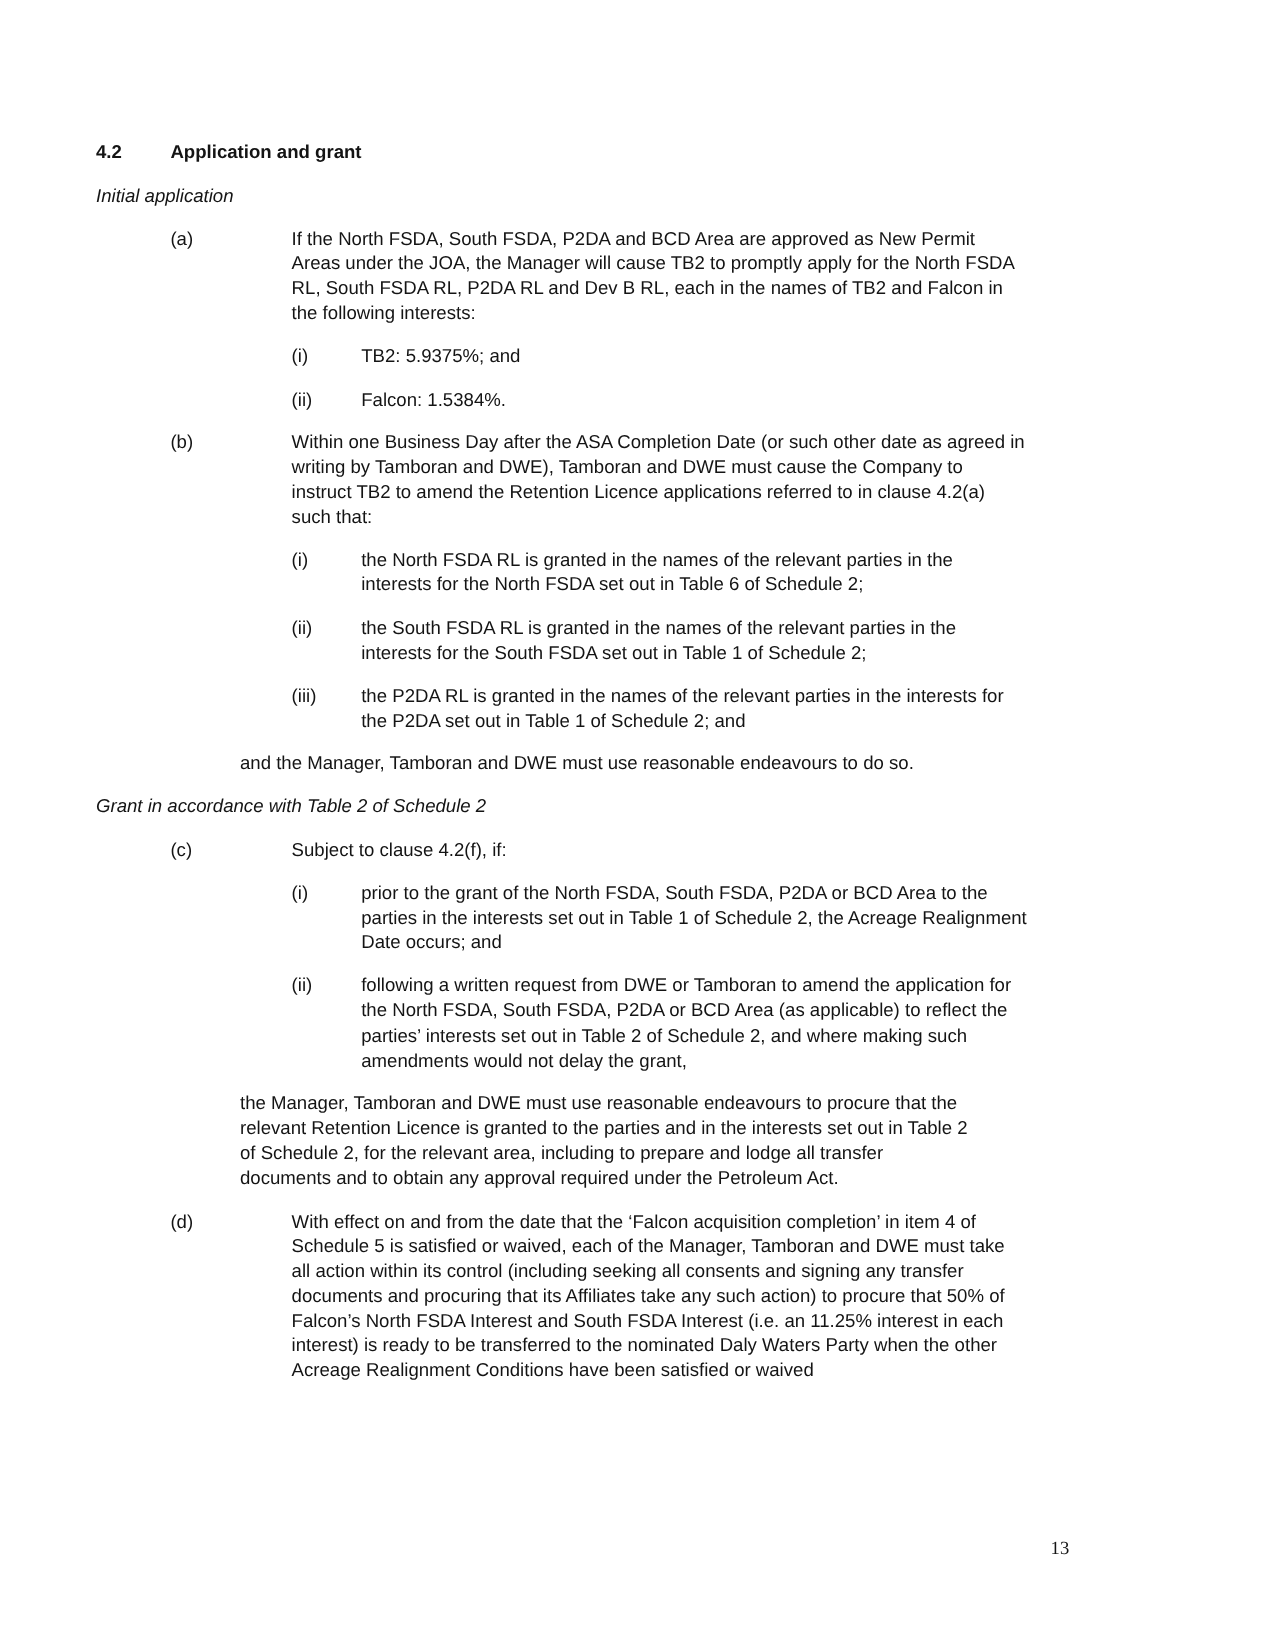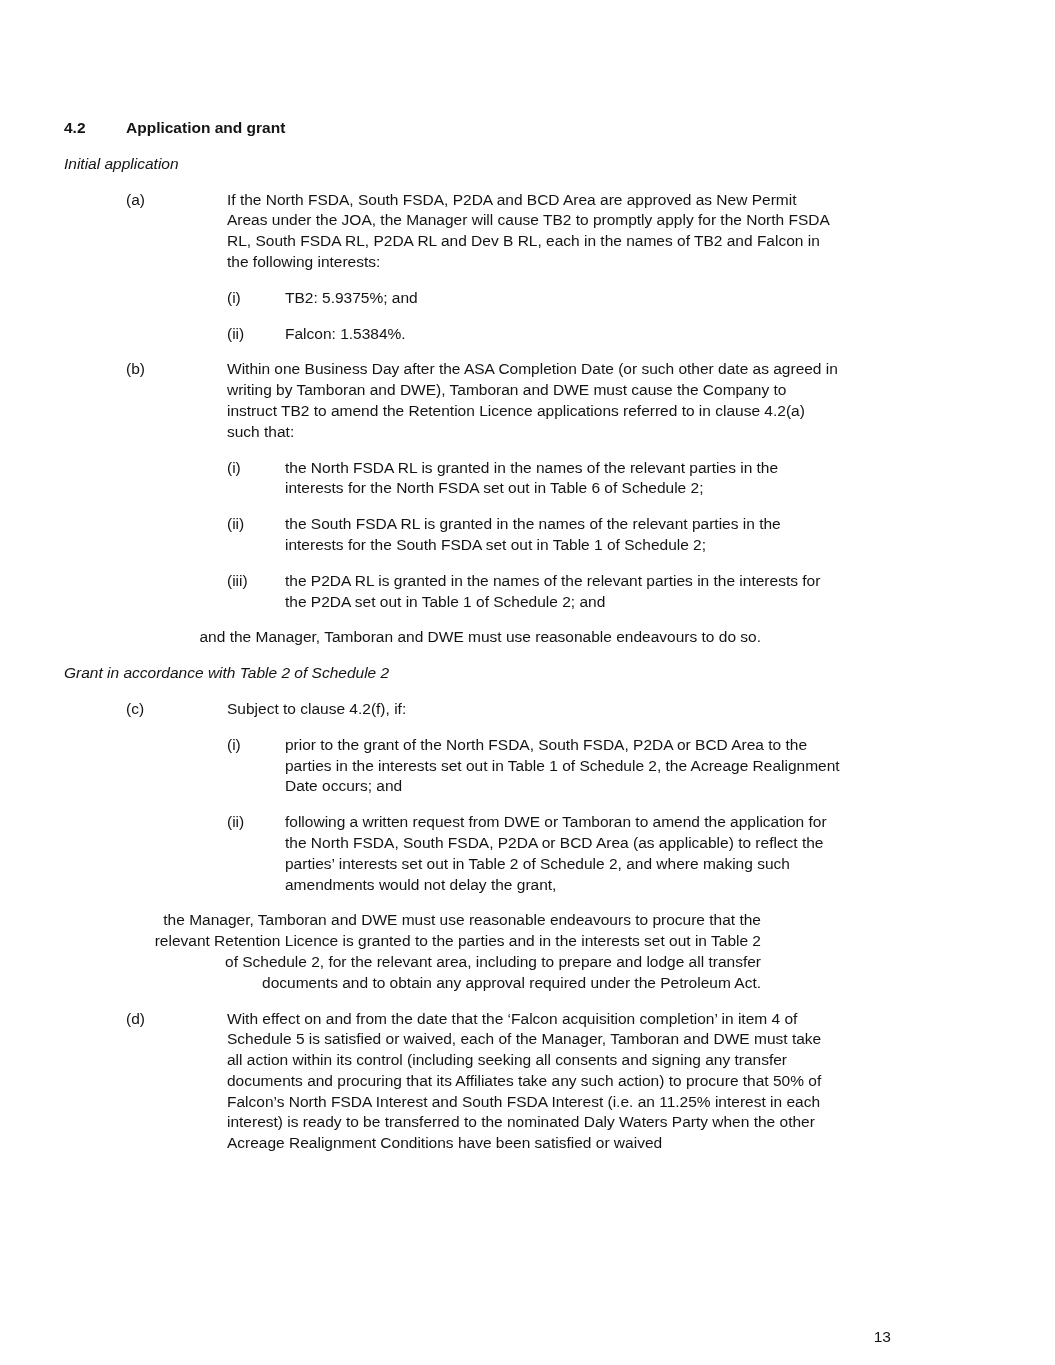--- a/index.html
+++ b/index.html
@@ -11,21 +11,21 @@
     font-size: 15.5px;
     line-height: 20.8px;
     color: #141414;
     position: relative;
   }
   .page {
     position: relative;
     width: 1055px;
     height: 1365px;
     background: #ffffff;
-    padding: 118px 160px 0 64px;
+    padding: 118px 160px 0 80px;
     overflow: hidden;
   }
   .section-head {
     display: flex;
     font-weight: bold;
     margin-bottom: 15px;
   }
   .section-num { flex: 0 0 62px; }
   .subheading {
     font-style: italic;
@@ -38,29 +38,29 @@
   }
   .marker { flex: 0 0 58px; }
   .clause-body { width: 613px; margin-left: 43px; }
   .para { margin-bottom: 15px; }
   .subclause {
     display: flex;
     margin-bottom: 15px;
   }
   .sub-body { flex: 1; }
   .continuation {
-    margin-left: 84px;
+    margin-left: 120px;
     width: 613px;
     margin-bottom: 15px;
-    text-align: right;
   }
   .page-num {
     position: absolute;
-    top: 1327px;
+    top: 1281px;
     right: 164px;
+    font-family: Liberation Serif, serif;
   }
 </style>
 </head>
 <body>
 
 <div class="page">
 
   <div class="section-head">
     <span class="section-num">4.2</span>
     <span>Application and grant</span>

